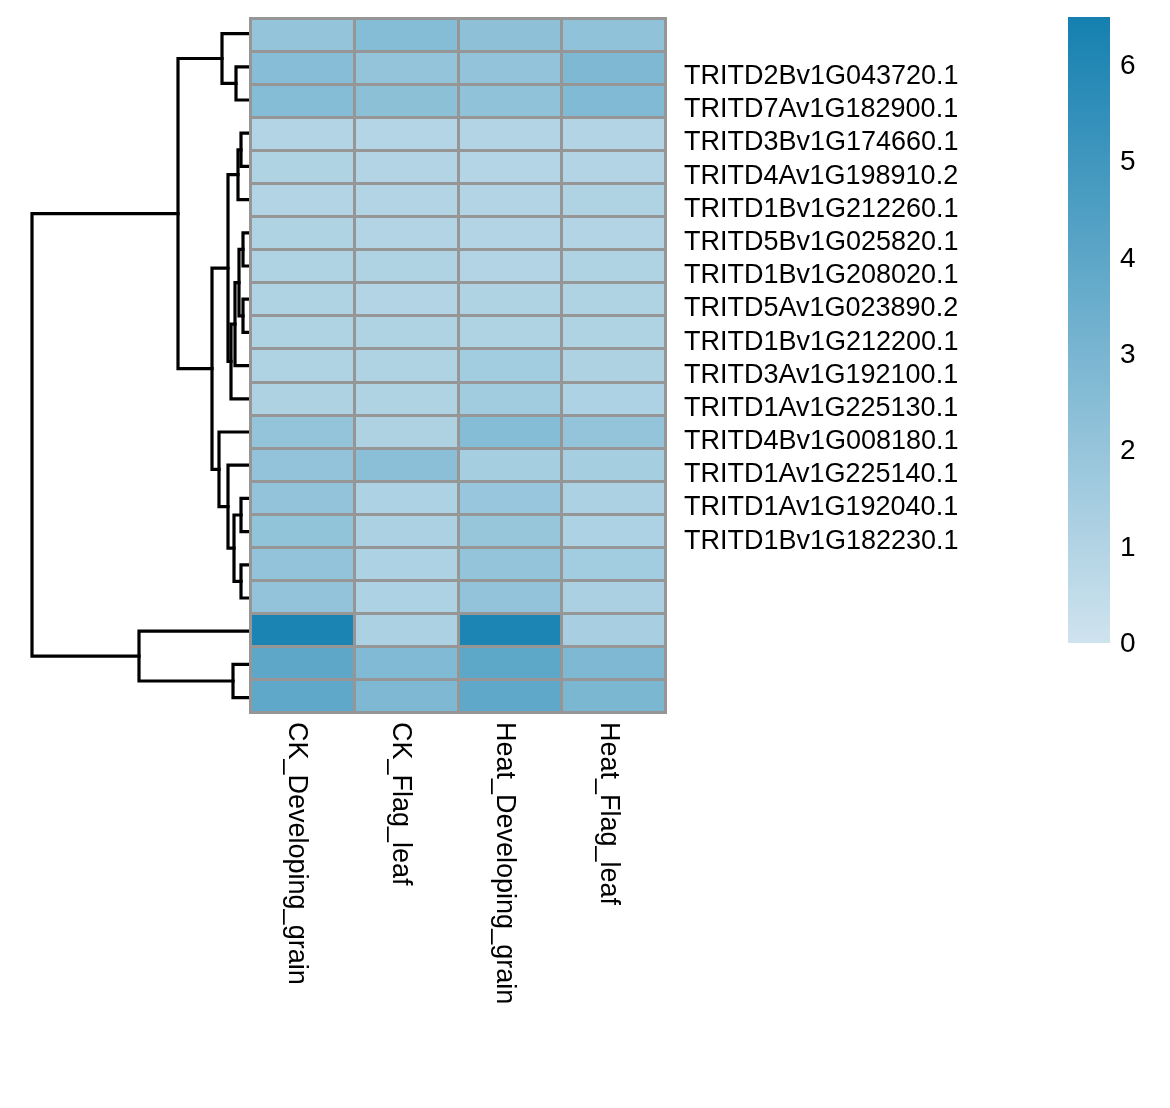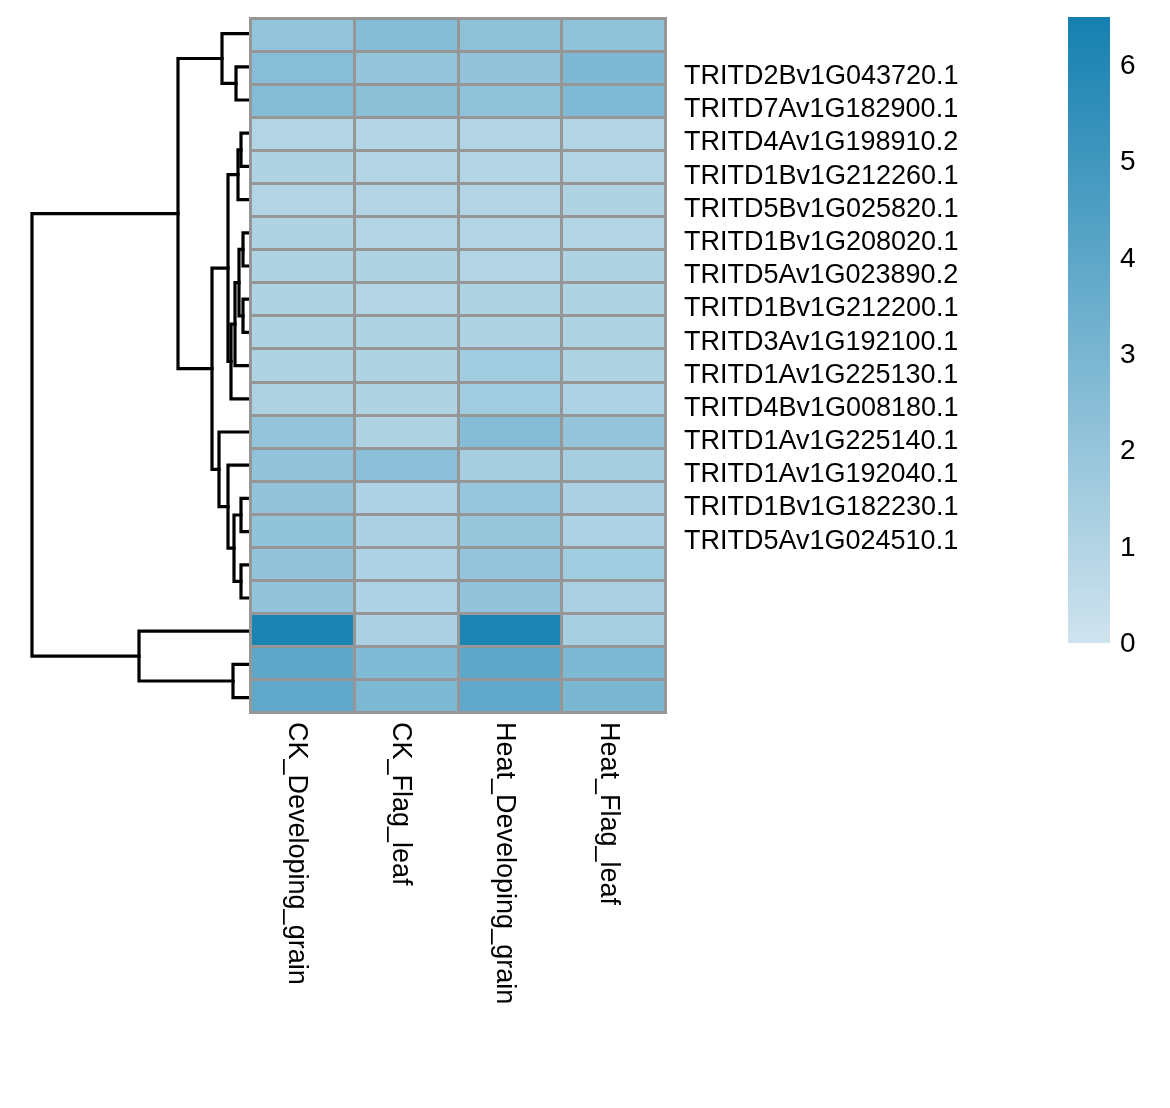--- a/index.html
+++ b/index.html
@@ -171,33 +171,33 @@
         <div class="cell" style="background: rgb(95, 168, 201);"></div>
         <div class="cell" style="background: rgb(126, 184, 211);"></div>
         <div class="cell" style="background: rgb(95, 168, 201);"></div>
         <div class="cell" style="background: rgb(124, 183, 210);"></div>
       </div>
   </div>
 
   <div id="rowlabels">
       <div class="rowlabel">TRITD2Bv1G043720.1</div>
       <div class="rowlabel">TRITD7Av1G182900.1</div>
+      <div class="rowlabel">TRITD3Bv1G174660.1</div>
       <div class="rowlabel">TRITD4Av1G198910.2</div>
       <div class="rowlabel">TRITD1Bv1G212260.1</div>
       <div class="rowlabel">TRITD5Bv1G025820.1</div>
       <div class="rowlabel">TRITD1Bv1G208020.1</div>
       <div class="rowlabel">TRITD5Av1G023890.2</div>
       <div class="rowlabel">TRITD1Bv1G212200.1</div>
       <div class="rowlabel">TRITD3Av1G192100.1</div>
       <div class="rowlabel">TRITD1Av1G225130.1</div>
       <div class="rowlabel">TRITD4Bv1G008180.1</div>
       <div class="rowlabel">TRITD1Av1G225140.1</div>
       <div class="rowlabel">TRITD1Av1G192040.1</div>
       <div class="rowlabel">TRITD1Bv1G182230.1</div>
-      <div class="rowlabel">TRITD5Av1G024510.1</div>
     </div>
 
   <div id="collabels">
       <div class="collabel" style="left: 64.375px;">CK_Developing_grain</div>
       <div class="collabel" style="left: 168.125px;">CK_Flag_leaf</div>
       <div class="collabel" style="left: 271.875px;">Heat_Developing_grain</div>
       <div class="collabel" style="left: 375.625px;">Heat_Flag_leaf</div>
     </div>
 
   <div id="colorbar">

